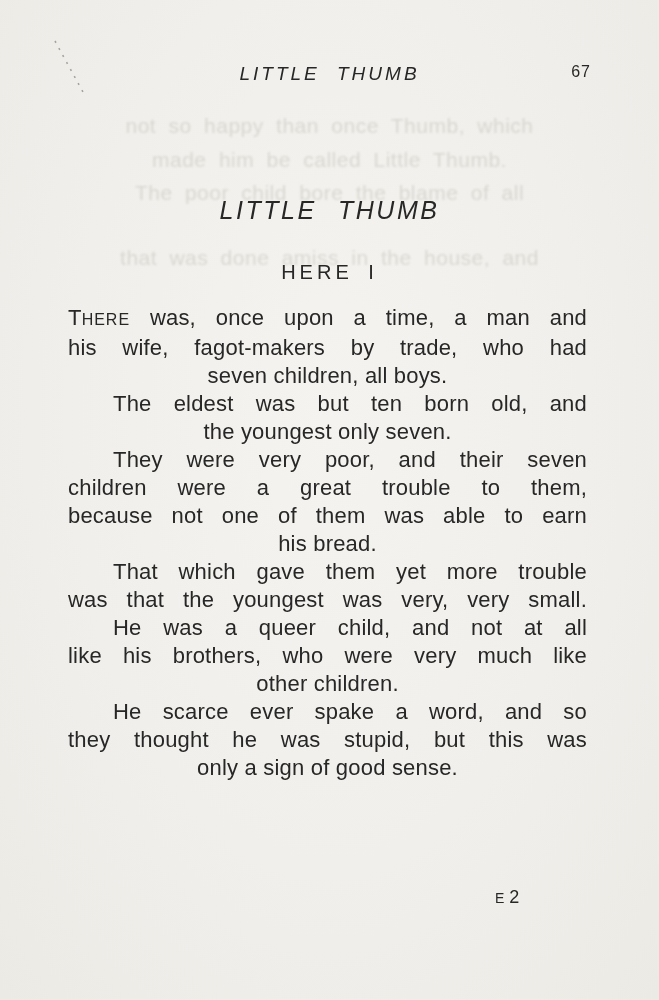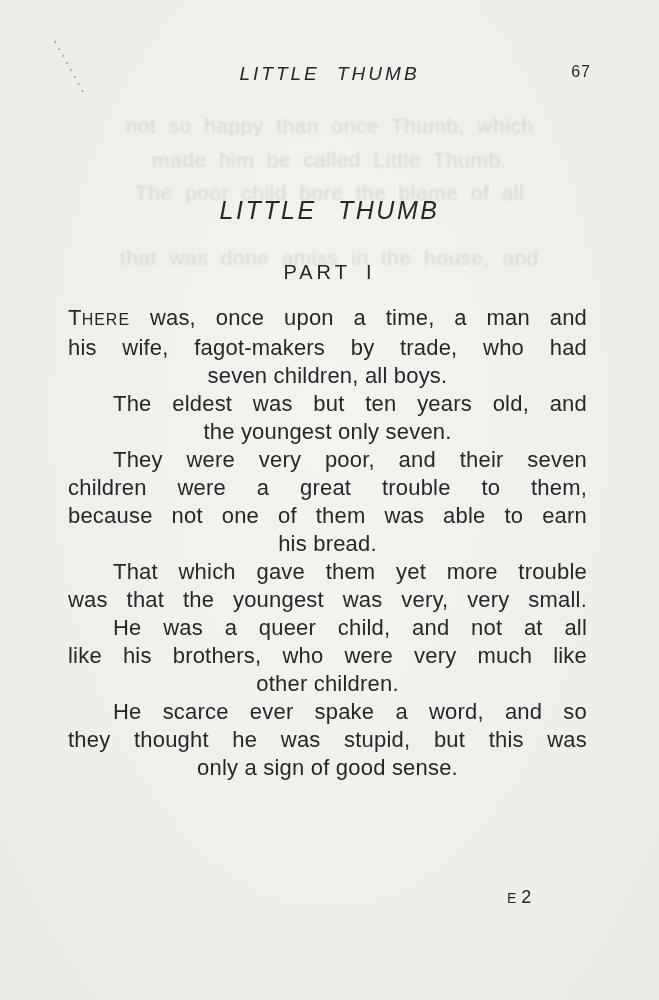--- a/index.html
+++ b/index.html
@@ -86,21 +86,21 @@
     width: 519px;
     font-size: 22px;
     line-height: 28px;
     letter-spacing: .2px;
   }
   .line { text-align: center; }
   .line.j { text-align: justify; text-align-last: justify; }
   .line.indent { padding-left: 45px; }
   .lead-sc { font-size: 16px; letter-spacing: 1px; }
 
-  .signature { position: absolute; top: 887px; left: 507px; }
+  .signature { position: absolute; top: 887px; left: 495px; }
   .sig-letter { font-size: 14px; }
   .sig-num { font-size: 18px; margin-left: 5px; }
 </style>
 </head>
 <body>
 
 <div class="page">
 
   <svg class="scratch" width="40" height="62" viewBox="0 0 40 62">
     <path d="M5 5 L33 56" stroke="#6a675f" stroke-width="1.6" stroke-dasharray="2 6" fill="none"></path>
@@ -111,27 +111,27 @@
   <div class="st st3">The poor child bore the blame of all</div>
   <div class="st st4">that was done amiss in the house, and</div>
 
   <div class="running-row">
     <span class="running-head">LITTLE THUMB</span>
     <span class="page-number">67</span>
   </div>
 
   <h1 class="chapter-title">LITTLE THUMB</h1>
 
-  <h2 class="part-heading">PART I</h2>
+  <h2 class="part-heading">HERE I</h2>
 
   <div class="body-text">
     <div class="line j"><span class="lead-initial">T</span><span class="lead-sc">HERE</span><span> was, once upon a time, a man and</span></div>
     <div class="line j">his wife, fagot-makers by trade, who had</div>
     <div class="line">seven children, all boys.</div>
-    <div class="line j indent">The eldest was but ten years old, and</div>
+    <div class="line j indent">The eldest was but ten born old, and</div>
     <div class="line">the youngest only seven.</div>
     <div class="line j indent">They were very poor, and their seven</div>
     <div class="line j">children were a great trouble to them,</div>
     <div class="line j">because not one of them was able to earn</div>
     <div class="line">his bread.</div>
     <div class="line j indent">That which gave them yet more trouble</div>
     <div class="line j">was that the youngest was very, very small.</div>
     <div class="line j indent">He was a queer child, and not at all</div>
     <div class="line j">like his brothers, who were very much like</div>
     <div class="line">other children.</div>

